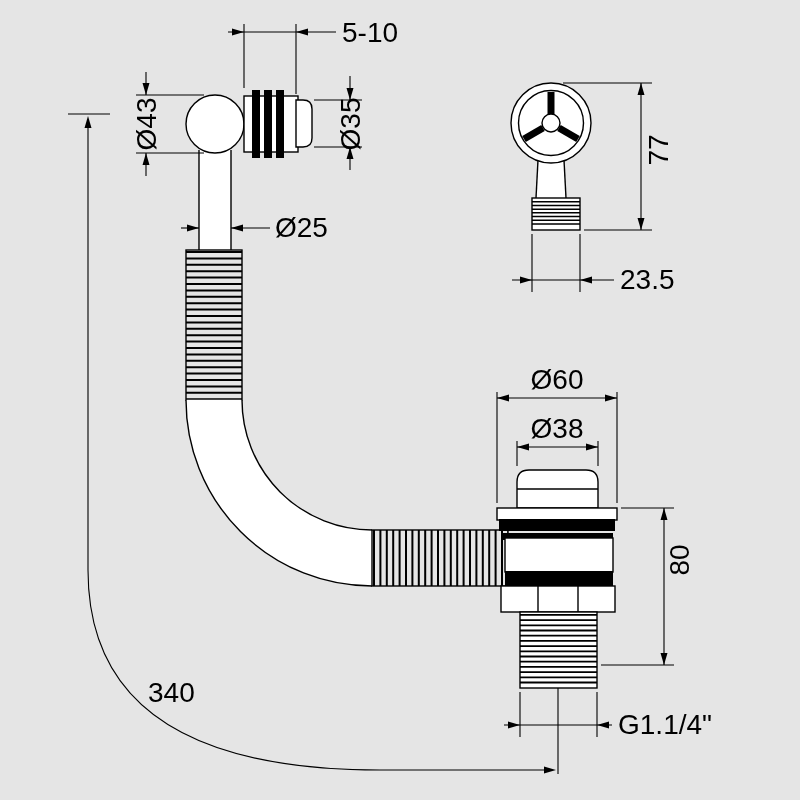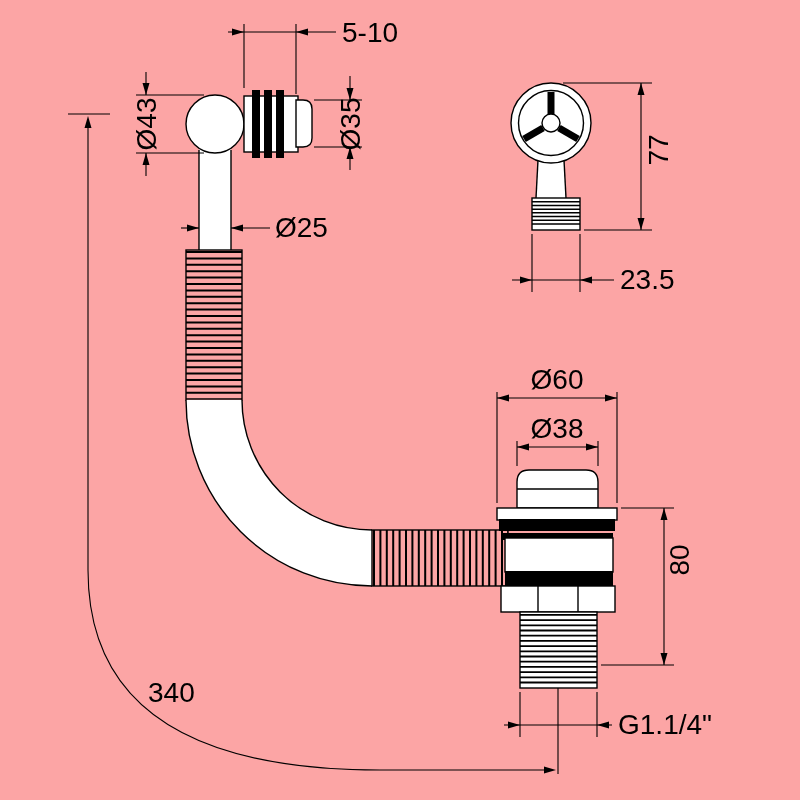--- a/index.html
+++ b/index.html
@@ -1,16 +1,16 @@
 <!DOCTYPE html>
 <html><head>
 <meta charset="utf-8">
 <style>
   html,body{margin:0;padding:0;background:#ffffff;}
-  .stage{width:800px;height:800px;position:relative;background:#fca5a5;}
+  .stage{width:800px;height:800px;position:relative;background:#e5e5e5;}
   svg{display:block;}
   .wf{fill:#ffffff;stroke:#000000;stroke-width:1.4;}          
   .ln{fill:none;stroke:#000000;stroke-width:1.4;}             
   .bf{fill:#000000;stroke:none;}                              
   .dl{fill:none;stroke:#000000;stroke-width:1.1;}             
   .ar{fill:#000000;stroke:none;}                              
   .rib-v{stroke:#000000;stroke-width:56;fill:none;stroke-dasharray:2 4.4;}
   .rib-h{stroke:#000000;stroke-width:56;fill:none;stroke-dasharray:2 4.4;}
   .thr-s{stroke:#000000;stroke-width:48;fill:none;stroke-dasharray:1.5 2.2;}
   .thr-w{stroke:#000000;stroke-width:77;fill:none;stroke-dasharray:1.8 3.4;}

